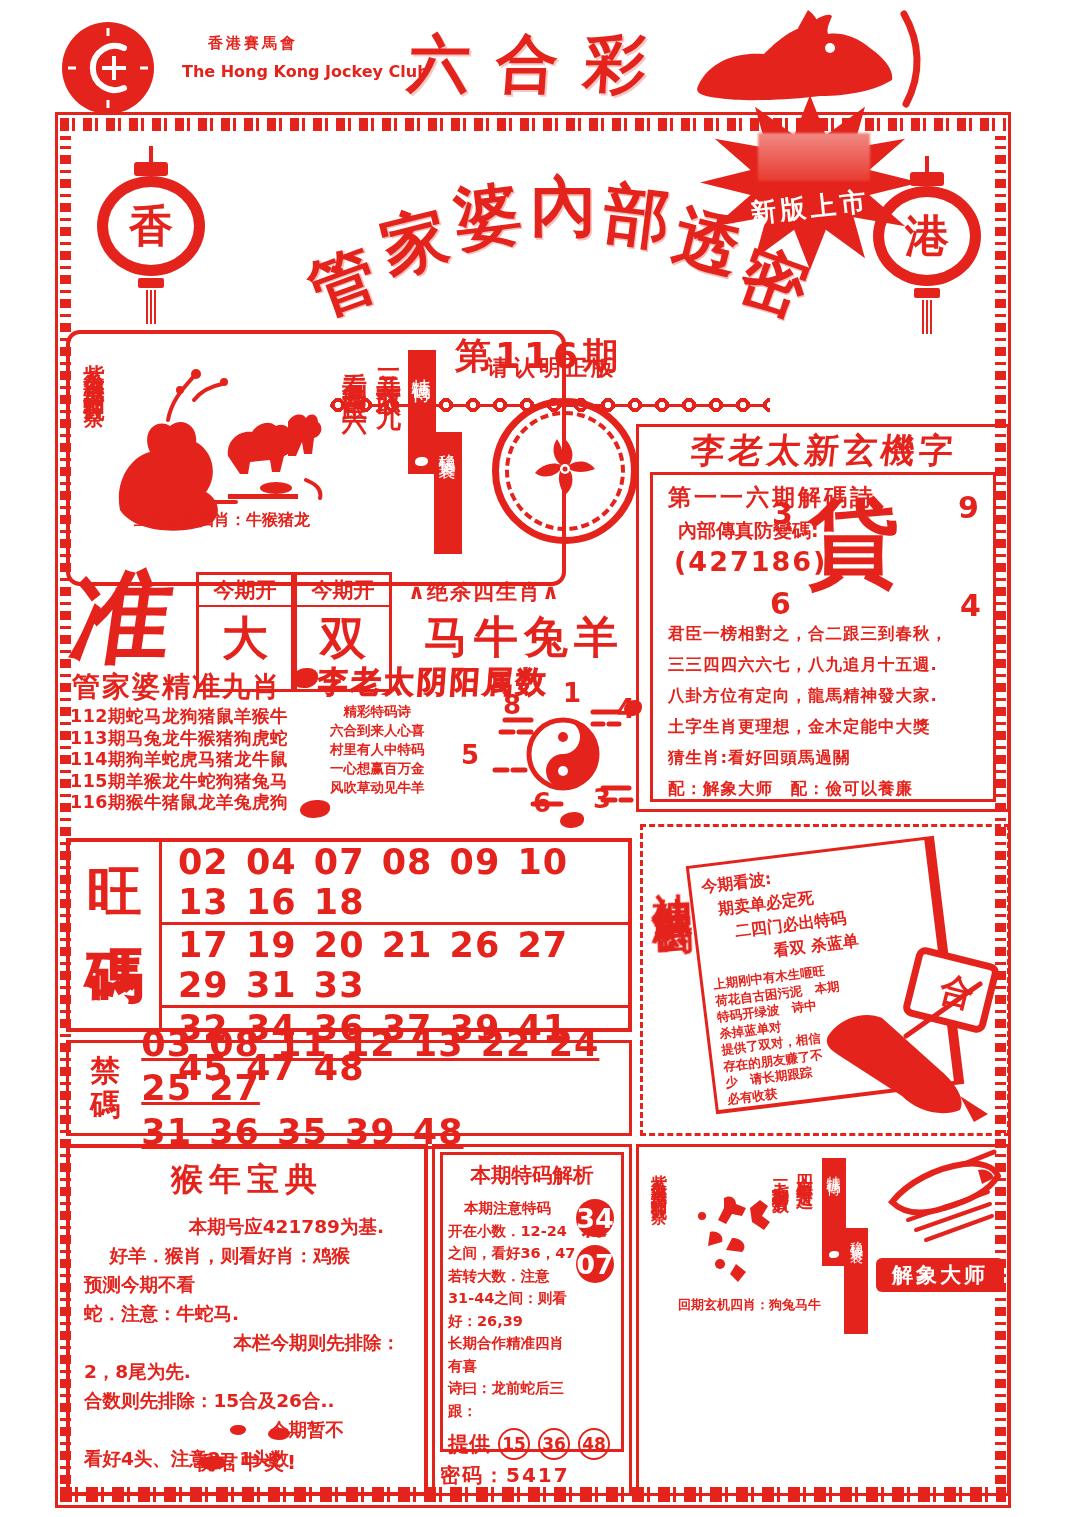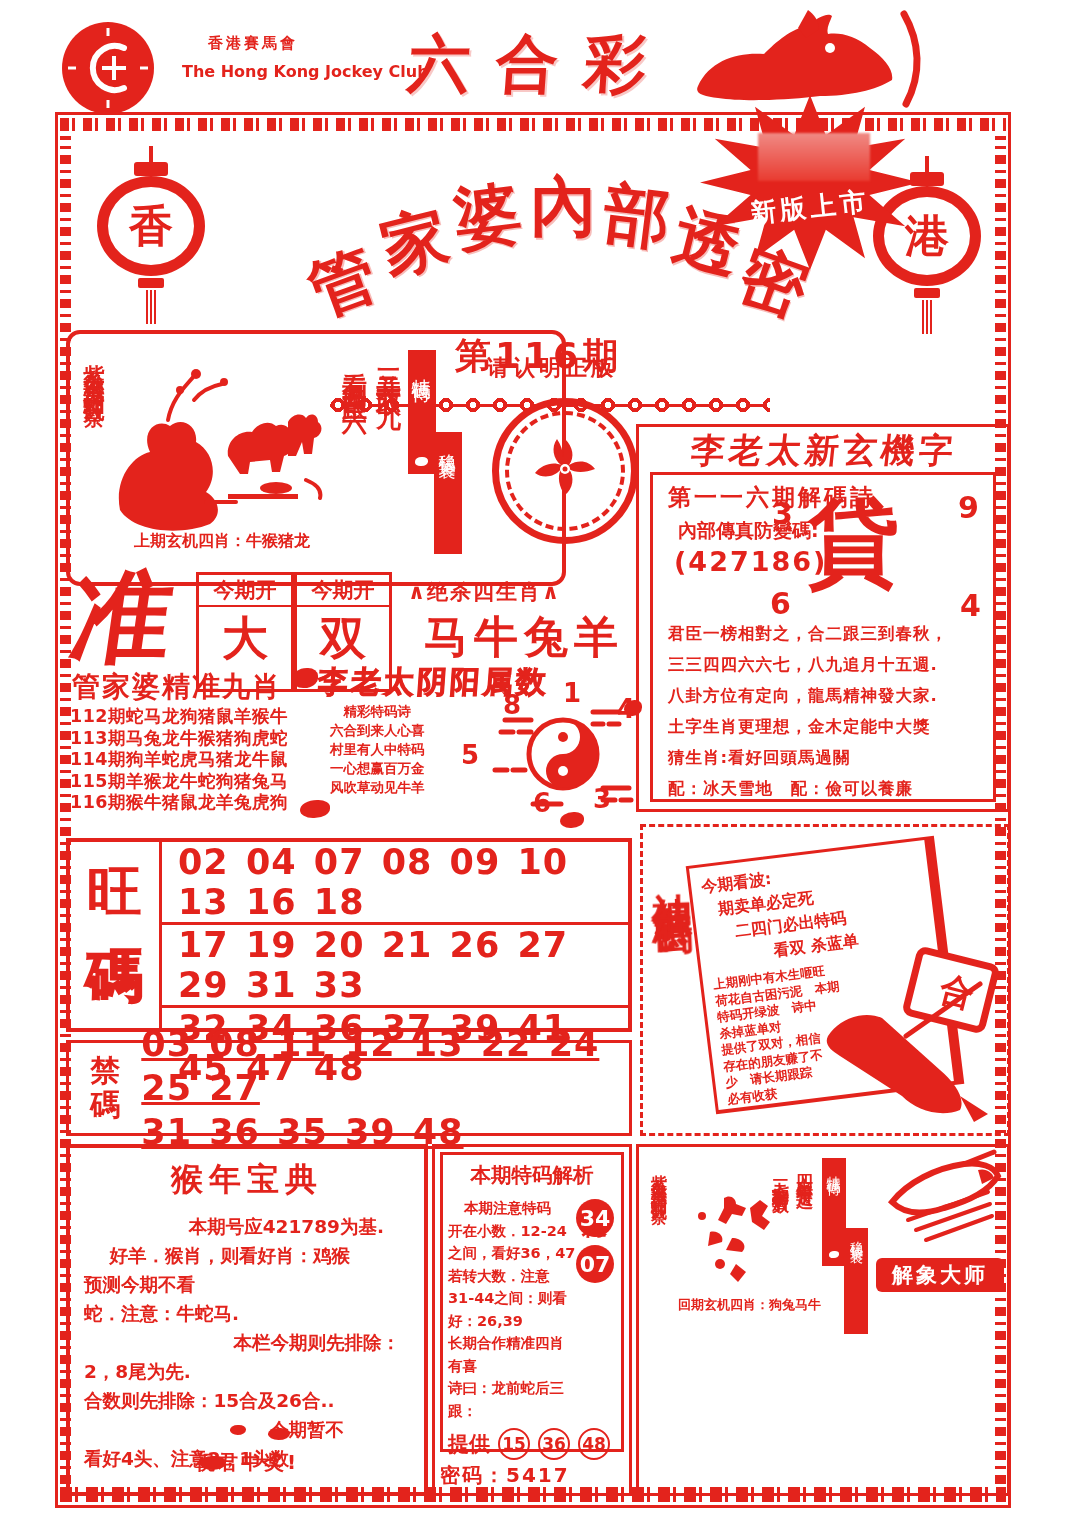--- a/index.html
+++ b/index.html
@@ -64,21 +64,21 @@
   .dog-box{left:66px;top:330px;width:500px;height:256px;border:4px solid var(--red);border-radius:14px;}
   .dog-left-v{left:80px;top:348px;height:228px;font-size:21px;font-weight:bold;letter-spacing:5px;}
   .dog-art{left:110px;top:360px;width:230px;height:190px;}
   .dog-col1{left:338px;top:352px;height:210px;font-size:25px;font-weight:bold;letter-spacing:6px;}
   .dog-col2{left:372px;top:348px;height:220px;font-size:25px;font-weight:bold;letter-spacing:6px;}
   .banner{background:var(--red);color:#fff;text-align:center;}
   .banner .vtext{letter-spacing:3px;}
   .dog-banner1{left:408px;top:350px;width:28px;height:124px;font-size:19px;padding-top:4px;}
   .dog-banner2{left:434px;top:432px;width:28px;height:122px;font-size:17px;padding-top:4px;}
   .fist-dot{position:absolute;left:7px;bottom:8px;width:13px;height:9px;background:#fff;border-radius:50% 40% 50% 40%;}
-  .dog-caption{left:134px;top:531px;font-size:16px;font-weight:bold;filter:blur(.3px);}
+  .dog-caption{left:134px;top:510px;font-size:16px;font-weight:bold;filter:blur(.3px);}
 
   
   .genuine-label{left:487px;top:353px;font-size:22px;font-weight:900;letter-spacing:4px;}
   .stamp{left:492px;top:398px;width:146px;height:146px;border:7px solid var(--red);border-radius:50%;}
   .stamp .inner-dash{position:absolute;left:6px;top:6px;width:120px;height:120px;border:4px dashed var(--red);border-radius:50%;}
   .stamp svg{position:absolute;left:26px;top:26px;}
 
   
   .laotai-box{left:636px;top:424px;width:374px;height:388px;border:3px solid var(--red);}
   .laotai-title{left:648px;top:428px;width:352px;text-align:center;font-size:34px;font-weight:900;letter-spacing:4px;transform:skewX(-6deg);}
@@ -148,21 +148,21 @@
   .ink{position:absolute;background:var(--red);border-radius:50% 45% 55% 50%;}
 
   
   .ana-box{left:432px;top:1144px;width:200px;height:352px;border:3px solid var(--red);padding:5px;}
   .ana-inner{border:3px solid var(--red);height:300px;padding:4px 5px;position:relative;}
   .ana-title{text-align:center;font-size:20.5px;font-weight:900;margin-top:2px;}
   .ana-lines{margin-top:8px;width:128px;font-size:14.5px;font-weight:bold;line-height:22.5px;}
   .ana-lines>div:nth-child(1){padding-left:16px;}
   .ana-special{position:absolute;right:4px;top:36px;width:44px;text-align:center;}
   .ana-special .lab{font-size:26px;font-weight:900;line-height:32px;}
-  .num-circle{width:38px;height:38px;border-radius:50%;background:var(--red);color:#fff;font-size:22px;font-weight:900;display:flex;align-items:center;justify-content:center;margin:8px auto 0;text-align:center;}
+  .num-circle{width:38px;height:38px;border-radius:50%;background:var(--red);color:#fff;font-size:27px;font-weight:900;display:flex;align-items:center;justify-content:center;margin:8px auto 0;text-align:center;}
   .provide-row{display:flex;align-items:center;gap:8px;margin-top:6px;}
   .provide-row .lab{font-size:21px;font-weight:700;}
   .ring-num{width:32px;height:32px;border-radius:50%;border:2.5px solid var(--red);font-size:17px;font-weight:900;display:flex;align-items:center;justify-content:center;}
   .ana-pass{margin-top:10px;font-size:20px;font-weight:900;letter-spacing:2px;}
 
   
   .master-box{left:636px;top:1144px;width:374px;height:352px;border:3px solid var(--red);}
   .master-left-v{left:648px;top:1162px;height:320px;font-size:16px;font-weight:bold;letter-spacing:4px;}
   .master-art{left:680px;top:1180px;width:130px;height:120px;}
   .master-col1{left:770px;top:1165px;height:190px;font-size:17px;font-weight:bold;letter-spacing:3px;}
@@ -291,21 +291,21 @@
 <span class="abs corner-n" style="left:772px;top:496px;">3</span>
 <span class="abs corner-n" style="left:958px;top:490px;">9</span>
 <span class="abs corner-n" style="left:770px;top:586px;">6</span>
 <span class="abs corner-n" style="left:960px;top:588px;">4</span>
 <div class="abs laotai-poem">
   <div>君臣一榜相對之，合二跟三到春秋，</div>
   <div>三三四四六六七，八九追月十五週.</div>
   <div>八卦方位有定向，龍馬精神發大家.</div>
   <div>土字生肖更理想，金木定能中大獎</div>
   <div>猜生肖:看好回頭馬過關</div>
-  <div>配：冰天雪地　配：儉可以養廉</div>
+  <div>配：解象大师　配：儉可以養廉</div>
 </div>
 
 <div class="abs zhun-char">准</div>
 <div class="abs zhun-box zb1">
   <div class="t">今期开</div>
   <div class="m">大</div>
 </div>
 <div class="abs zhun-box zb2">
   <div class="t">今期开</div>
   <div class="m">双</div>

